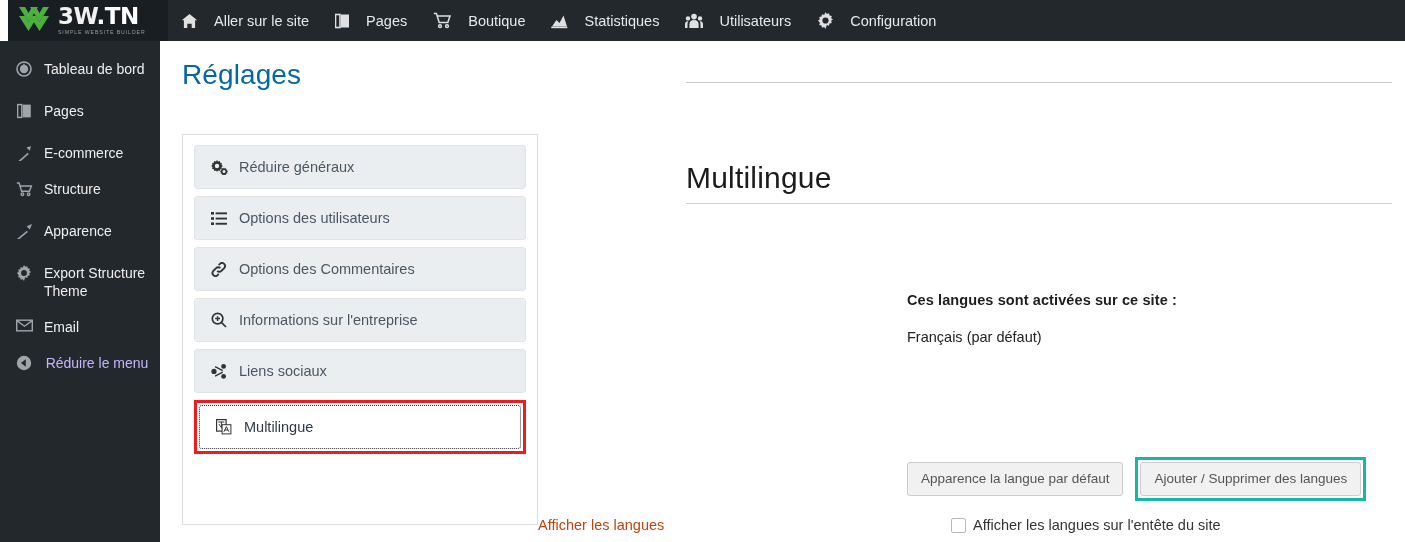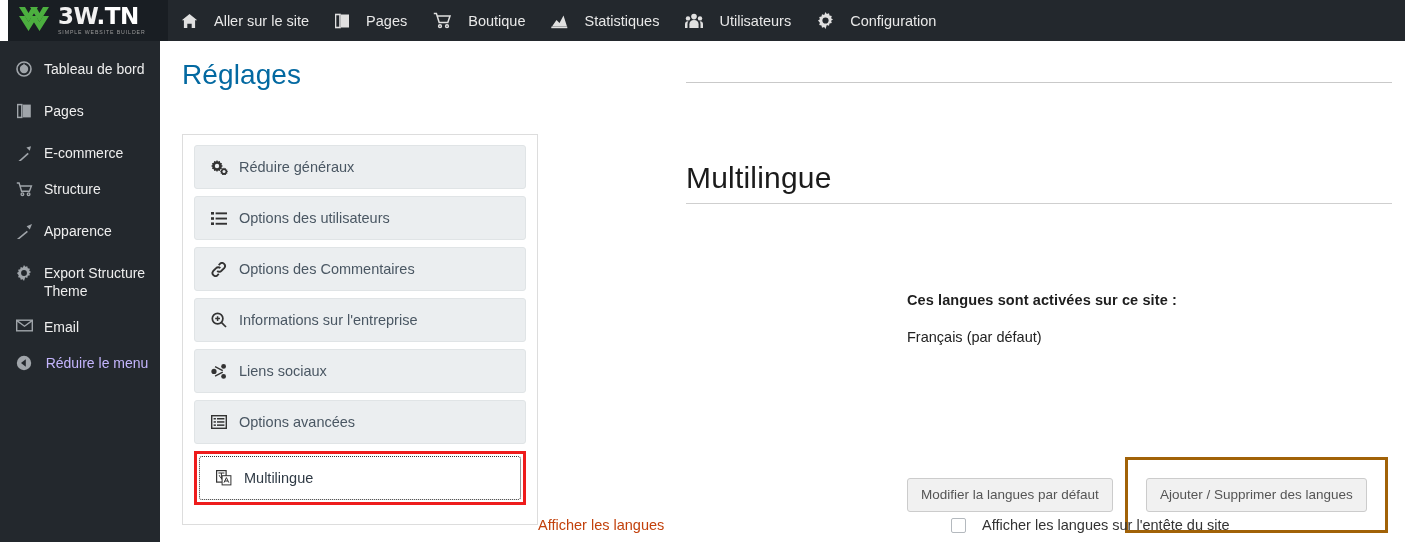--- a/index.html
+++ b/index.html
@@ -156,37 +156,37 @@
     border-radius: 3px;
     color: #555;
     font-size: 13.5px;
     padding: 8px 13px;
     cursor: pointer;
     white-space: nowrap;
     font-family: "Liberation Sans", sans-serif;
     line-height: 16px;
   }
   .redbox-btn {
-    border: 3px solid #a16207;
-    padding: 18px;
+    border: 3px solid #14b8a6;
+    padding: 2px;
     margin-left: 12px;
     display: inline-flex;
   }
 
   #show-langs-row {
     position: absolute; left: 0; top: 383px;
     display: flex; align-items: center;
     width: 100%;
   }
   #show-langs-label {
     width: 369px;
     font-size: 14.5px; color: #c2410c;
     padding-left: 0;
   }
-  .chk-wrap { display: flex; align-items: center; gap: 16px; padding-left: 44px; }
+  .chk-wrap { display: flex; align-items: center; gap: 7px; padding-left: 44px; }
   .chkbox {
     width: 15px; height: 15px;
     border: 1px solid #b4b9be;
     background: #fff;
     border-radius: 2px;
     cursor: pointer;
     flex: 0 0 15px;
   }
   .chk-label { font-size: 14.5px; color: #333; cursor: pointer; }
 </style>
@@ -436,34 +436,20 @@
             <circle cx="12.6" cy="2.4" r="2.4"></circle>
             <circle cx="12.6" cy="12.4" r="2.4"></circle>
             <circle cx="3" cy="7.4" r="2.6"></circle>
             <rect x="3.6" y="4" width="8.6" height="1.4" transform="rotate(27 7.9 4.7)"></rect>
             <rect x="3.6" y="9.4" width="8.6" height="1.4" transform="rotate(-27 7.9 10.1)"></rect>
           </svg>
         </span>
         <span>Liens sociaux</span>
       </div>
 
-      <div class="setting-row">
-        <span class="ic">
-          <svg width="16" height="14" viewBox="0 0 16 14">
-            <rect x="0.7" y="0.7" width="14.6" height="12.6" fill="none" stroke="#333" stroke-width="1.4"></rect>
-            <rect x="2.6" y="3" width="2.3" height="1.5" fill="#333"></rect>
-            <rect x="6" y="3" width="7.4" height="1.5" fill="#333"></rect>
-            <rect x="2.6" y="6.2" width="2.3" height="1.5" fill="#333"></rect>
-            <rect x="6" y="6.2" width="7.4" height="1.5" fill="#333"></rect>
-            <rect x="2.6" y="9.4" width="2.3" height="1.5" fill="#333"></rect>
-            <rect x="6" y="9.4" width="7.4" height="1.5" fill="#333"></rect>
-          </svg>
-        </span>
-        <span>Options avancées</span>
-      </div>
 
       <div class="redbox-list">
         <div class="setting-row is-active">
           <span class="ic">
             <svg width="16" height="16" viewBox="0 0 16 16">
               <rect x="0.6" y="0.6" width="9.5" height="11.5" fill="#fff" stroke="#333" stroke-width="1.2"></rect>
               <path d="M2.4 3h6M5.4 3v6.4M3.2 5.2c.7 2 2.2 3.4 4 4.2" fill="none" stroke="#333" stroke-width="1"></path>
               <rect x="5.6" y="5.2" width="9.8" height="10.2" fill="#333"></rect>
               <rect x="6.6" y="6.2" width="7.8" height="8.2" fill="#fff"></rect>
               <path d="M8 12.6l2.4-5 2.4 5M8.8 11h3.2" fill="none" stroke="#333" stroke-width="1"></path>
@@ -481,21 +467,21 @@
 
       <div id="detail-title">Multilingue</div>
       <div class="hr-under-title"></div>
 
       <div id="langs-block">
         <div id="langs-heading">Ces langues sont activées sur ce site :</div>
         <div id="default-lang">Français (par défaut)</div>
       </div>
 
       <div id="btn-row">
-        <button class="btn">Modifier la langues par défaut</button>
+        <button class="btn">Apparence la langue par défaut</button>
         <span class="redbox-btn">
           <button class="btn">Ajouter / Supprimer des langues</button>
         </span>
       </div>
 
       <div id="show-langs-row">
         <div id="show-langs-label">Afficher les langues</div>
         <div class="chk-wrap">
           <span class="chkbox"></span>
           <span class="chk-label">Afficher les langues sur l'entête du site</span>

